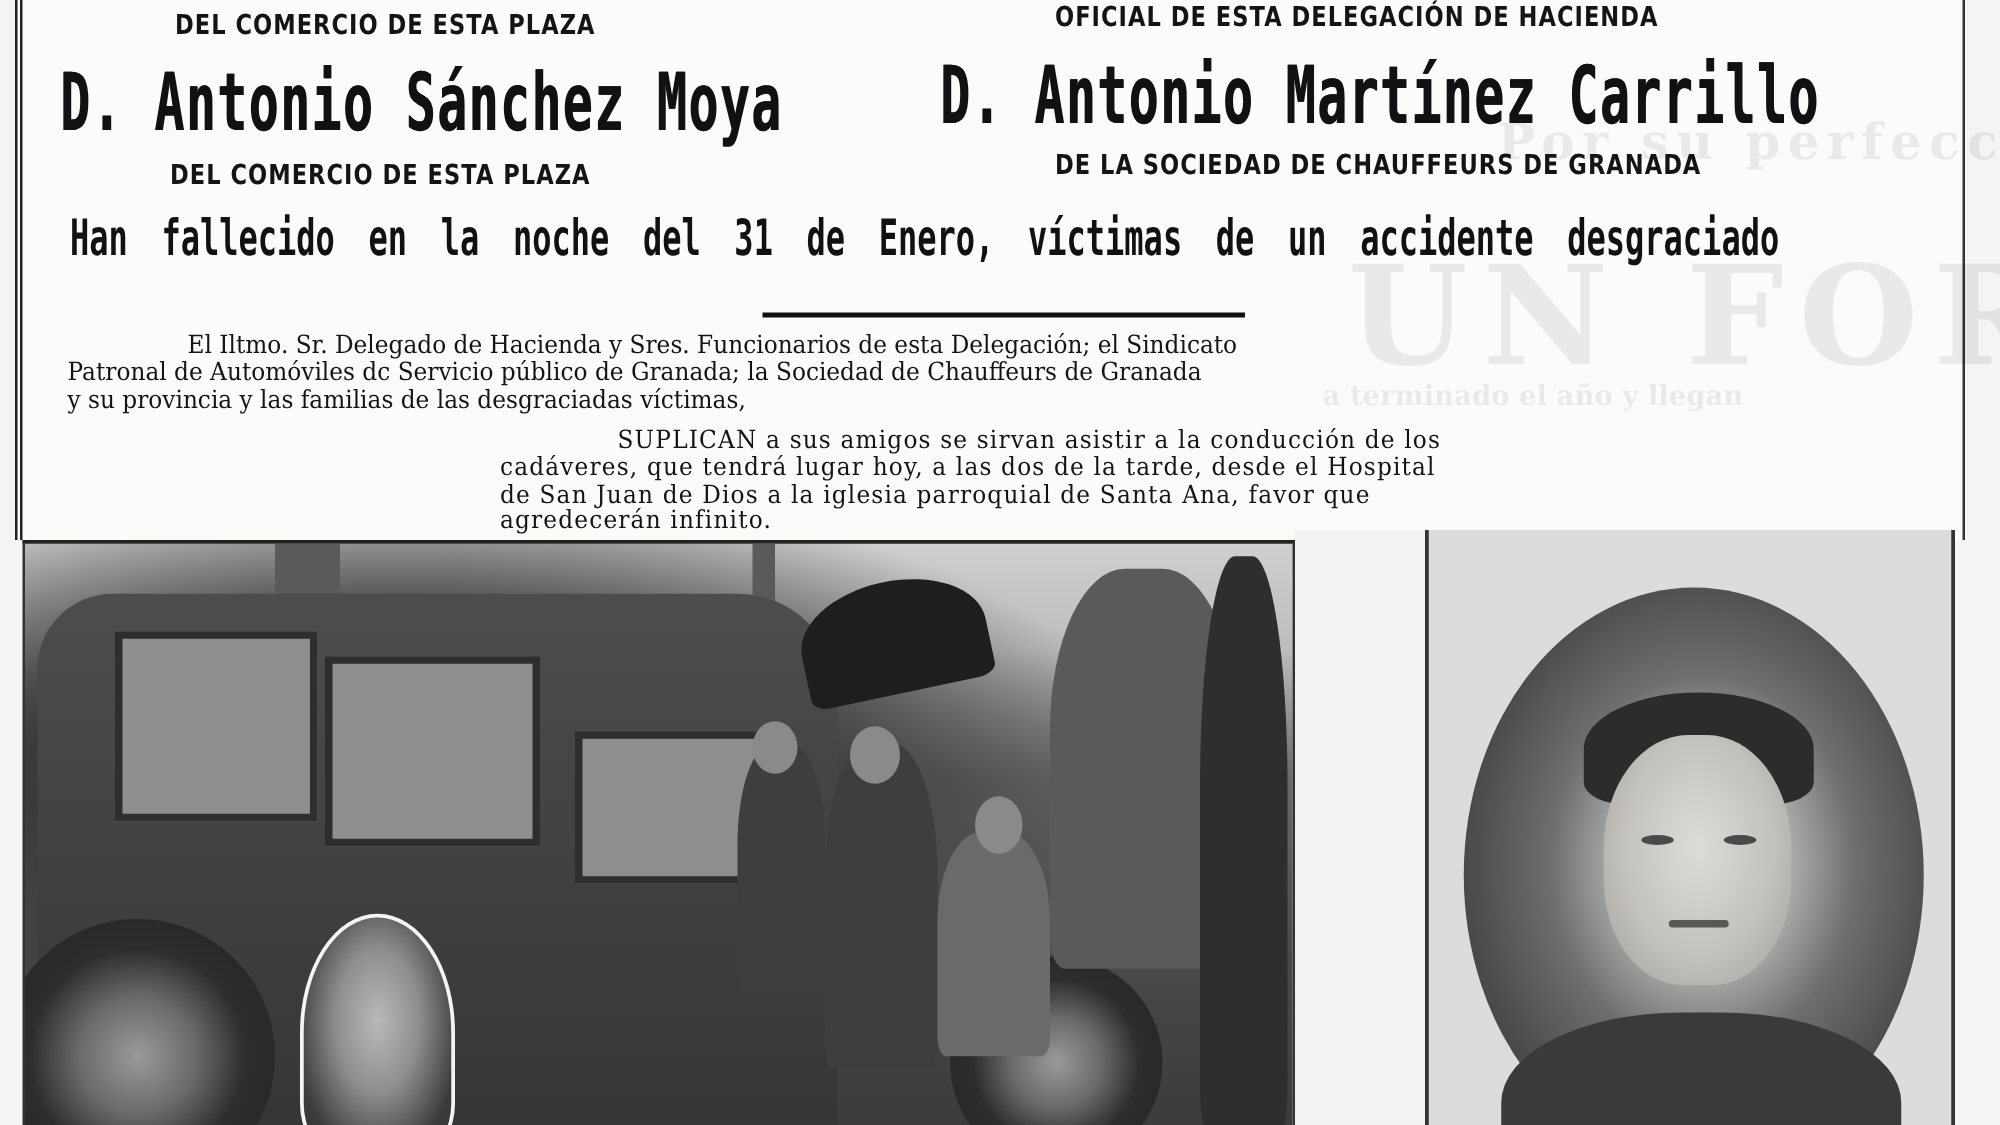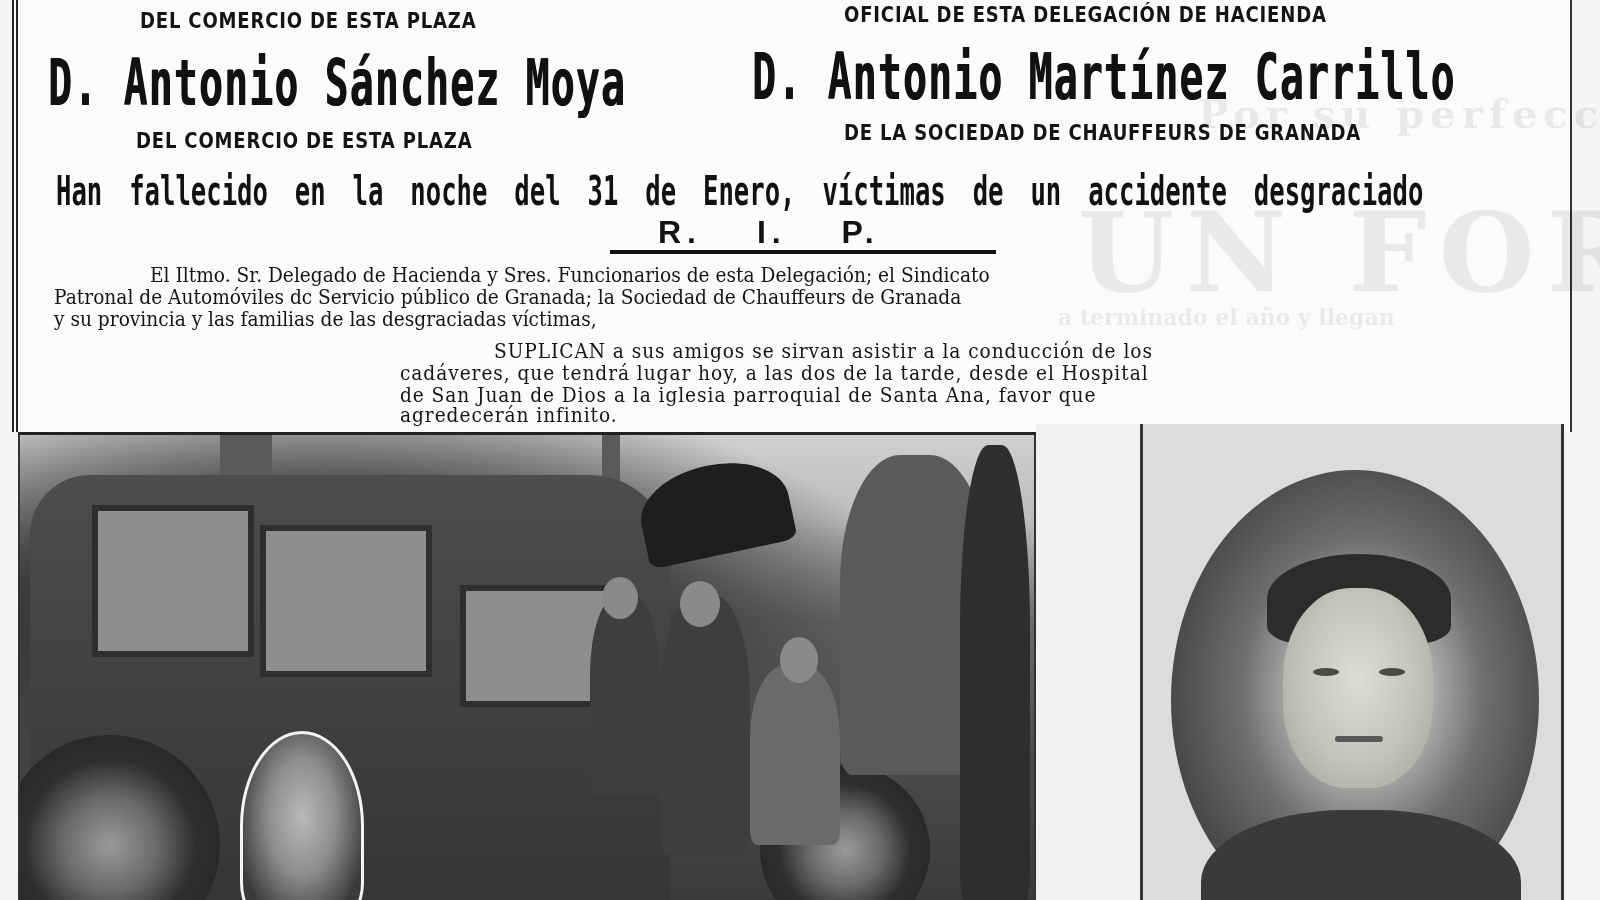--- a/index.html
+++ b/index.html
@@ -150,21 +150,20 @@
   <div class="caps" style="left:122px; top:8px;">DEL COMERCIO DE ESTA PLAZA</div>
   <div class="name" style="left:30px; top:46px;">D. Antonio Sánchez Moya</div>
   <div class="caps" style="left:118px; top:128px;">DEL COMERCIO DE ESTA PLAZA</div>
 
   <div class="caps" style="left:826px; top:2px;">OFICIAL DE ESTA DELEGACIÓN DE HACIENDA</div>
   <div class="name" style="left:734px; top:40px;">D. Antonio Martínez Carrillo</div>
   <div class="caps" style="left:826px; top:120px;">DE LA SOCIEDAD DE CHAUFFEURS DE GRANADA</div>
 
   <div class="headline">Han fallecido en la noche del 31 de Enero, víctimas de un accidente desgraciado</div>
 
-  <div class="rip">R. I. P.</div>
   <div class="rip-rule"></div>
 
   <div class="body-text" style="left:132px; top:264px;">El Iltmo. Sr. Delegado de Hacienda y Sres. Funcionarios de esta Delegación; el Sindicato</div>
   <div class="body-text" style="left:36px; top:286px;">Patronal de Automóviles dc Servicio público de Granada; la Sociedad de Chauffeurs de Granada</div>
   <div class="body-text" style="left:36px; top:308px;">y su provincia y las familias de las desgraciadas víctimas,</div>
 
   <div class="body-text" style="left:476px; top:340px; letter-spacing:1px;">SUPLICAN a sus amigos se sirvan asistir a la conducción de los</div>
   <div class="body-text" style="left:382px; top:362px; letter-spacing:1px;">cadáveres, que tendrá lugar hoy, a las dos de la tarde, desde el Hospital</div>
   <div class="body-text" style="left:382px; top:384px; letter-spacing:1px;">de San Juan de Dios a la iglesia parroquial de Santa Ana, favor que</div>
   <div class="body-text" style="left:382px; top:404px; letter-spacing:1px;">agredecerán infinito.</div>

